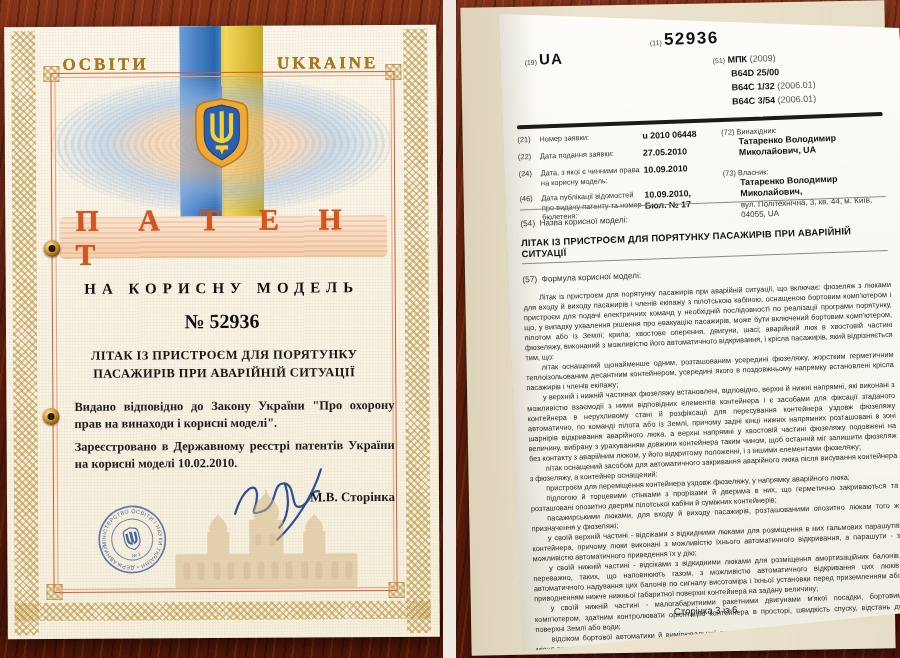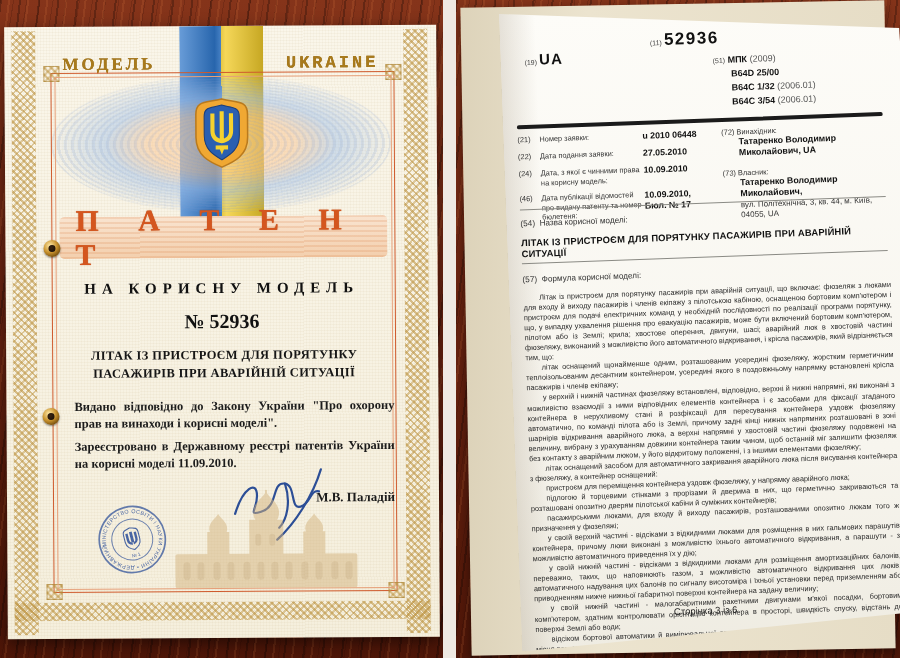--- a/index.html
+++ b/index.html
@@ -31,21 +31,21 @@
   .orn-left{left:7px;} .orn-right{right:9px;}
   .orn-h{position:absolute;left:7px;right:9px;height:18px;bottom:18px;}
   .frame{position:absolute;left:46px;right:42px;top:46px;bottom:46px;
          border:1.5px solid #cf5b2e;}
   .frame::after{content:"";position:absolute;inset:2.5px;border:1px solid #e6a07a;}
   .corner-orn{position:absolute;width:16px;height:16px;border:1px solid rgba(170,130,50,.6);}
   .co-tl{left:-8px;top:-8px;} .co-tr{right:-8px;top:-8px;}
   .co-bl{left:-8px;bottom:-8px;} .co-br{right:-8px;bottom:-8px;}
   .hdr-country{position:absolute;top:28px;font-size:17px;font-weight:bold;
                letter-spacing:3px;color:#a87a1c;text-shadow:0 0 .5px #8a5f10;}
-  .hdr-uk{left:58px;} .hdr-en{right:58px;font-family:Liberation Mono, monospace;}
+  .hdr-uk{left:58px;} .hdr-en{right:58px;}
   .ribbon{position:absolute;left:175px;top:0;width:84px;height:232px;
     background:
       linear-gradient(90deg, rgba(255,255,255,.28), rgba(0,0,0,.14) 42%, rgba(255,255,255,.22) 55%, rgba(0,0,0,.18)),
       linear-gradient(90deg,#2e76c9 0 50%,#f2cc2a 50%);
     clip-path:polygon(0 0,100% 0,100% 100%,50% 90%,0 100%);
     box-shadow:0 2px 4px rgba(0,0,0,.2);}
   .oval{position:absolute;left:46px;top:50px;width:340px;height:136px;border-radius:50%;
     background:
       repeating-radial-gradient(ellipse at center, rgba(120,150,205,.16) 0 3px, transparent 3px 7px),
       radial-gradient(ellipse at center, rgba(250,200,150,.55) 0 30%, rgba(165,195,232,.5) 48%, rgba(165,195,232,0) 72%);
@@ -127,21 +127,21 @@
 <div class="scene">
 
   <div class="photo photo-left">
     <div class="wood"></div>
 
     <div class="cert">
       <div class="orn-v orn-left"></div>
       <div class="orn-v orn-right"></div>
       <div class="orn-h"></div>
 
-      <div class="hdr-country hdr-uk">МОДЕЛЬ</div>
+      <div class="hdr-country hdr-uk">ОСВІТИ</div>
       <div class="hdr-country hdr-en">UKRAINE</div>
 
       <div class="ribbon"></div>
       <div class="oval"></div>
 
       <svg class="emblem" width="62" height="74" viewBox="0 0 60 70">
         <path d="M30 2 C45 6 55 3 55 17 V39 C55 57 42 63 30 68 C18 63 5 57 5 39 V17 C5 3 15 6 30 2 Z" fill="#f0a833" stroke="#b97a1e" stroke-width="1.5"></path>
         <path d="M30 8 C40 11 47 9 47 19 V37 C47 51 38 56 30 61 C22 56 13 51 13 37 V19 C13 9 20 11 30 8 Z" fill="#2a5fb0" stroke="#1c3f7a"></path>
         <path fill="#f6d22f" d="M28 14h4v28h-4z M19 16h4v17c0 5 3 7 7 8v4c-7-1-11-5-11-12z M37 16h4v17c0 7-4 11-11 12v-4c4-1 7-3 7-8z M24 47h12v4H24z M28 51l2 5 2-5z"></path>
       </svg>
@@ -155,31 +155,31 @@
 
       <div class="band">
         <span class="band-title">П А Т Е Н Т</span>
       </div>
 
       <div class="c-subtitle">НА КОРИСНУ МОДЕЛЬ</div>
       <div class="c-number">№ 52936</div>
       <div class="c-invtitle">ЛІТАК ІЗ ПРИСТРОЄМ ДЛЯ ПОРЯТУНКУ ПАСАЖИРІВ ПРИ АВАРІЙНІЙ СИТУАЦІЇ</div>
 
       <div class="c-par c-issued">Видано відповідно до Закону України "Про охорону прав на винаходи і корисні моделі".</div>
-      <div class="c-par c-registered"><span>Зареєстровано в Державному реєстрі патентів України на корисні моделі </span><b>11.09.2010.</b></div>
+      <div class="c-par c-registered"><span>Зареєстровано в Державному реєстрі патентів України на корисні моделі </span><b>10.02.2010.</b></div>
 
       <div class="sig-block">
         <svg class="sig-scribble" width="160" height="86" viewBox="0 0 160 86">
           <g fill="none" stroke="#2c4e96" stroke-width="2.2" stroke-linecap="round">
             <path d="M10 52 C18 26 32 18 32 34 C32 48 22 54 36 50 C54 45 46 20 60 22 C72 24 64 52 78 44 C86 39 86 28 94 30"></path>
             <path d="M96 8 C88 34 70 62 52 78"></path>
             <path d="M60 22 C66 40 62 58 54 66"></path>
           </g>
         </svg>
-        <div class="sig-name">М.В. Паладій</div>
+        <div class="sig-name">М.В. Сторінка</div>
       </div>
 
       <svg class="stamp" width="70" height="70" viewBox="0 0 70 70">
         <defs>
             <path id="stampArc" d="M35,35 m-26.5,0 a26.5,26.5 0 1,1 53,0 a26.5,26.5 0 1,1 -53,0"></path>
           </defs>
         <circle cx="35" cy="35" r="33" fill="none" stroke="#3b5a9e" stroke-width="1.7" opacity=".85"></circle>
         <circle cx="35" cy="35" r="20.5" fill="none" stroke="#3b5a9e" stroke-width="1" opacity=".8"></circle>
         <text font-size="5.4" fill="#3b5a9e" letter-spacing=".4" font-family="Liberation Sans, sans-serif"><textPath href="#stampArc">МІНІСТЕРСТВО ОСВІТИ І НАУКИ УКРАЇНИ • ДЕРЖАВНИЙ ДЕПАРТАМЕНТ ІНТЕЛЕКТУАЛЬНОЇ ВЛАСНОСТІ •</textPath></text>
         <path d="M35 23c4 1.3 7.5 1 7.5 5.5v7.5c0 5.5-3.7 7.4-7.5 9.3-3.8-1.9-7.5-3.8-7.5-9.3v-7.5c0-4.5 3.5-4.2 7.5-5.5z" fill="none" stroke="#3b5a9e" stroke-width="1.1"></path>

